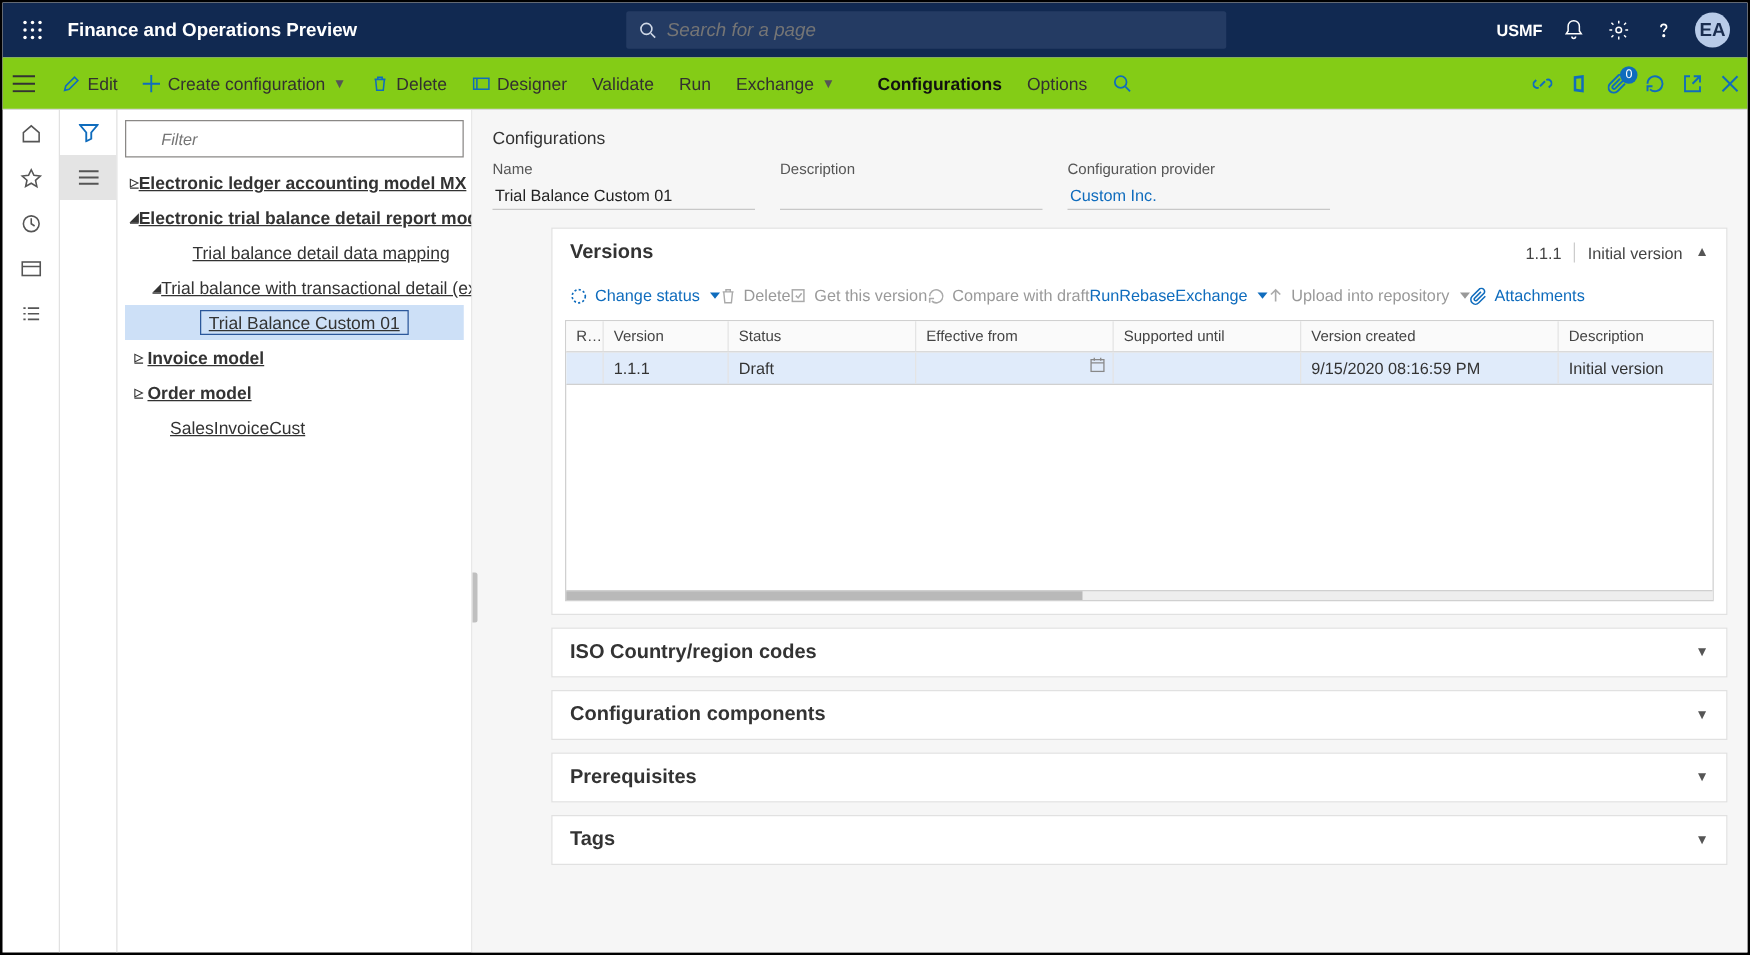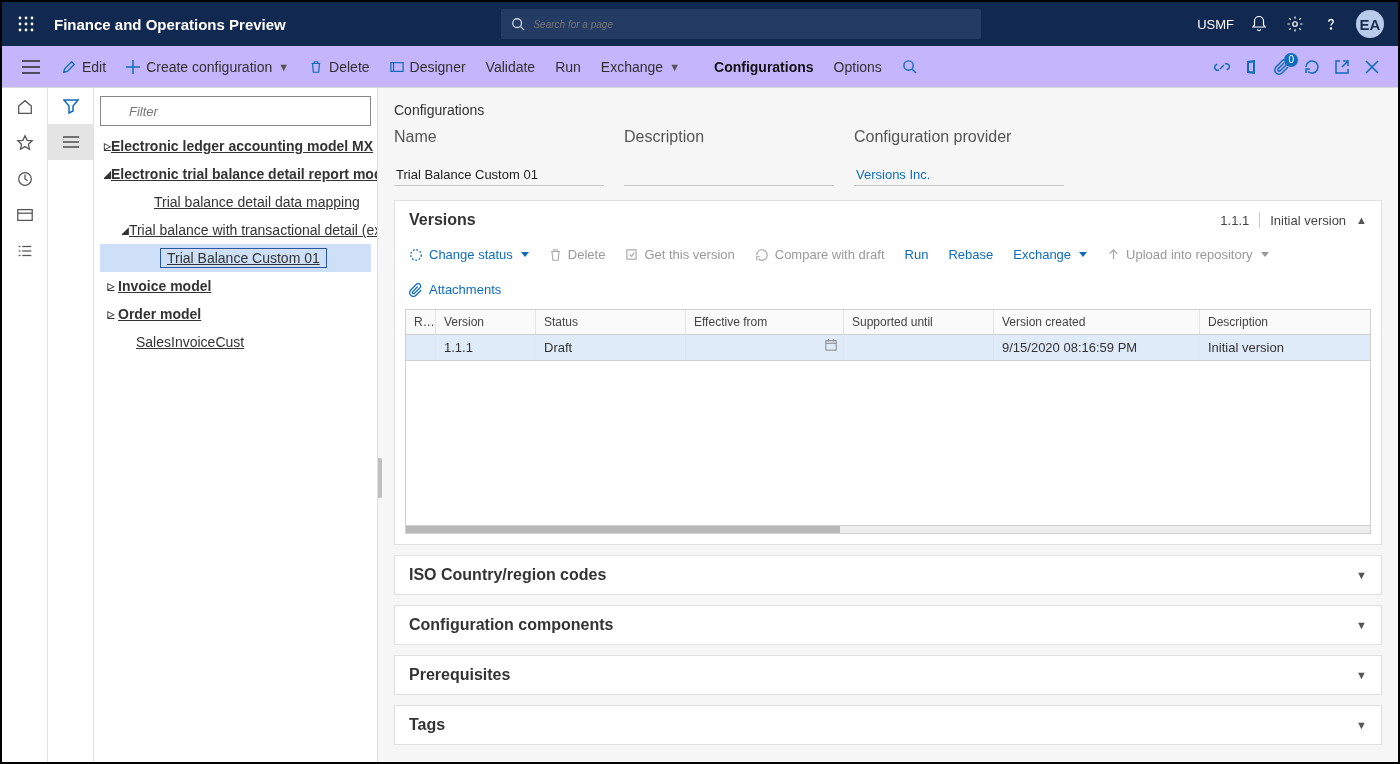--- a/index.html
+++ b/index.html
@@ -47,46 +47,46 @@
     align-items: center;
     padding: 0 10px;
     color: #cfd8e6;
   }
   .searchbox input {
     background: transparent;
     border: none;
     outline: none;
     color: #22c55e;
     font-style: italic;
-    font-size: 10px;
+    font-size: 15px;
     margin-left: 8px;
     flex: 1;
   }
   .top-right {
     display: flex;
     align-items: center;
     gap: 14px;
     padding-right: 4px;
   }
   .top-icon { width: 22px; height: 22px; display: flex; align-items: center; justify-content: center; cursor: pointer; color:#fff;}
   .avatar {
     width: 28px; height: 28px; border-radius: 50%;
     background: #b8cbe8; color:#1a2d4f; font-size:15px; font-weight:600;
     display:flex; align-items:center; justify-content:center;
   }
-  .company-label { font-size:13px; font-weight:400; }
+  .company-label { font-size:13px; font-weight:700; }
 
   
   .cmdbar {
     height: 42px;
     border-bottom: 1px solid #d9d9d9;
     display: flex;
     align-items: center;
-    padding: 0 12px;
-    background:#c4b5fd;
+    padding: 0 0;
+    background:#84cc16;
   }
   .hamburger {
     width: 30px; height: 30px;
     display:flex; align-items:center; justify-content:center;
     cursor:pointer;
     margin-right:6px;
     margin-left:2px;
   }
   .cmd-btn {
     display:flex; align-items:center; gap:6px;
@@ -198,52 +198,53 @@
   }
   .detail-inner { padding: 8px 16px; }
   .section-title { font-size:14px; color:#333; padding: 6px 0 10px 0;}
   .header-fields {
     display:flex;
     gap:20px;
     padding-bottom:14px;
   }
   .field { display:flex; flex-direction:column; flex:1; max-width:200px;}
   .field.wide { max-width: 210px; }
-  .field-label { font-size:16px; color:#555; margin-bottom:18px;}
+  .field-label { font-size:12px; color:#555; margin-bottom:4px;}
   .field-input {
     border:none;
     border-bottom: 1px solid #c8c8c8;
     background:transparent;
     font-size:13px;
     padding: 3px 2px;
     color:#222;
   }
   .link { color:#0f6cbd; cursor:pointer; font-size:13px;}
 
   .card {
     background:#fff;
     border:1px solid #e1e1e1;
     margin-bottom:10px;
+    margin-left:47px;
   }
   .card-header {
     display:flex; align-items:center;
     padding: 10px 14px;
     font-size:16px;
     font-weight:600;
     cursor:pointer;
   }
   .card-header .spacer { flex:1; }
   .card-header .right-meta {
     font-weight:400; font-size:13px; color:#444;
     display:flex; align-items:center; gap:10px;
   }
   .card-header .right-meta .divider { width:1px; height:16px; background:#ccc;}
   .card-body { padding: 0 10px 10px 10px; }
   .toolbar {
-    display:flex; align-items:center; gap:20px;
+    display:flex; align-items:center; gap:0;
     padding: 8px 4px 12px 4px;
     flex-wrap:wrap;
   }
   .tbtn { display:flex; align-items:center; gap:6px; font-size:13px; cursor:pointer;}
   .tbtn.primary { color:#0f6cbd; }
   .tbtn.disabled { color:#999; cursor:default;}
   .tbtn .ic {font-size:14px;}
   .tbtn.caret::after {
     content:""; border-left:4px solid transparent; border-right:4px solid transparent;
     border-top:5px solid currentColor; margin-left:2px;
@@ -563,21 +564,21 @@
         <div class="field wide">
           <span class="field-label">Name</span>
           <input class="field-input" value="Trial Balance Custom 01" style="">
         </div>
         <div class="field wide">
           <span class="field-label">Description</span>
           <input class="field-input" value="" style="">
         </div>
         <div class="field wide">
           <span class="field-label">Configuration provider</span>
-          <span class="link" style="border-bottom:1px solid #c8c8c8; padding:3px 2px;">Versions Inc.</span>
+          <span class="link" style="border-bottom:1px solid #c8c8c8; padding:3px 2px;">Custom Inc.</span>
         </div>
       </div>
 
       <div class="card">
         <div class="card-header">
           <span>Versions</span>
           <span class="spacer"></span>
           <span class="right-meta">
             <span>1.1.1</span>
             <span class="divider"></span>

